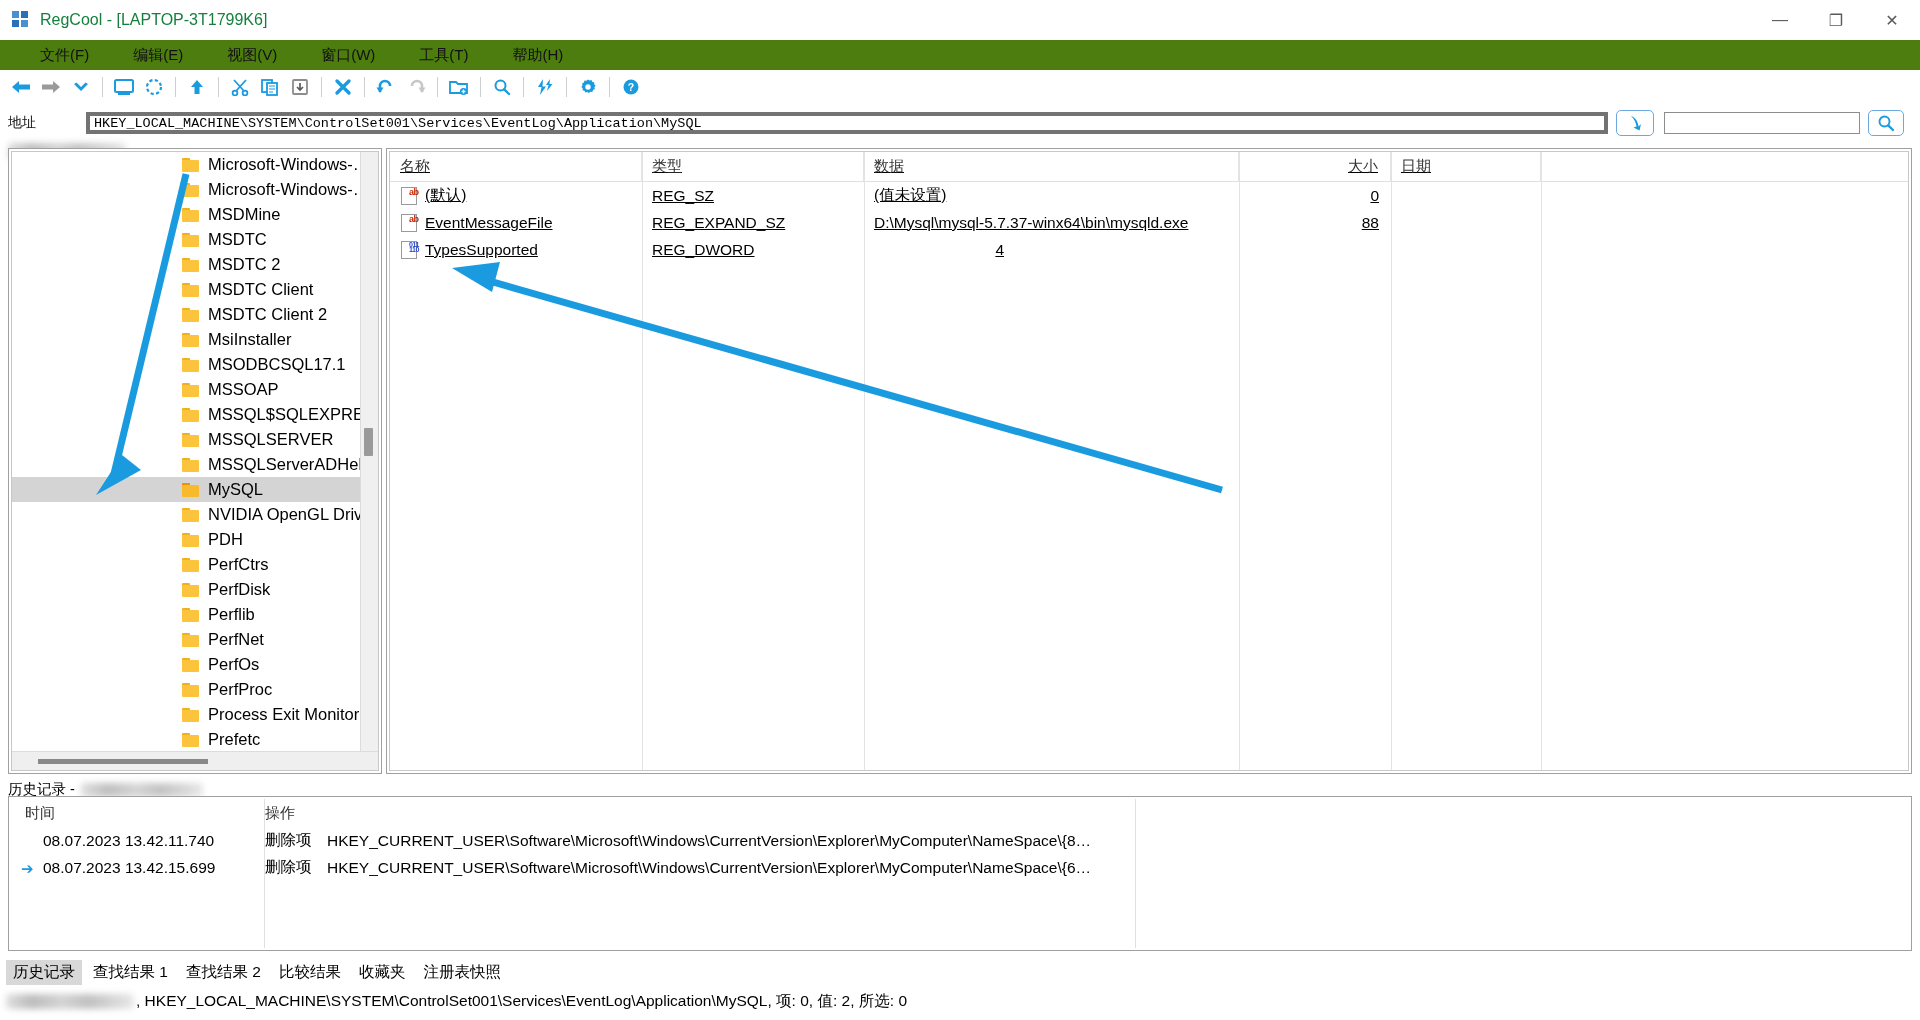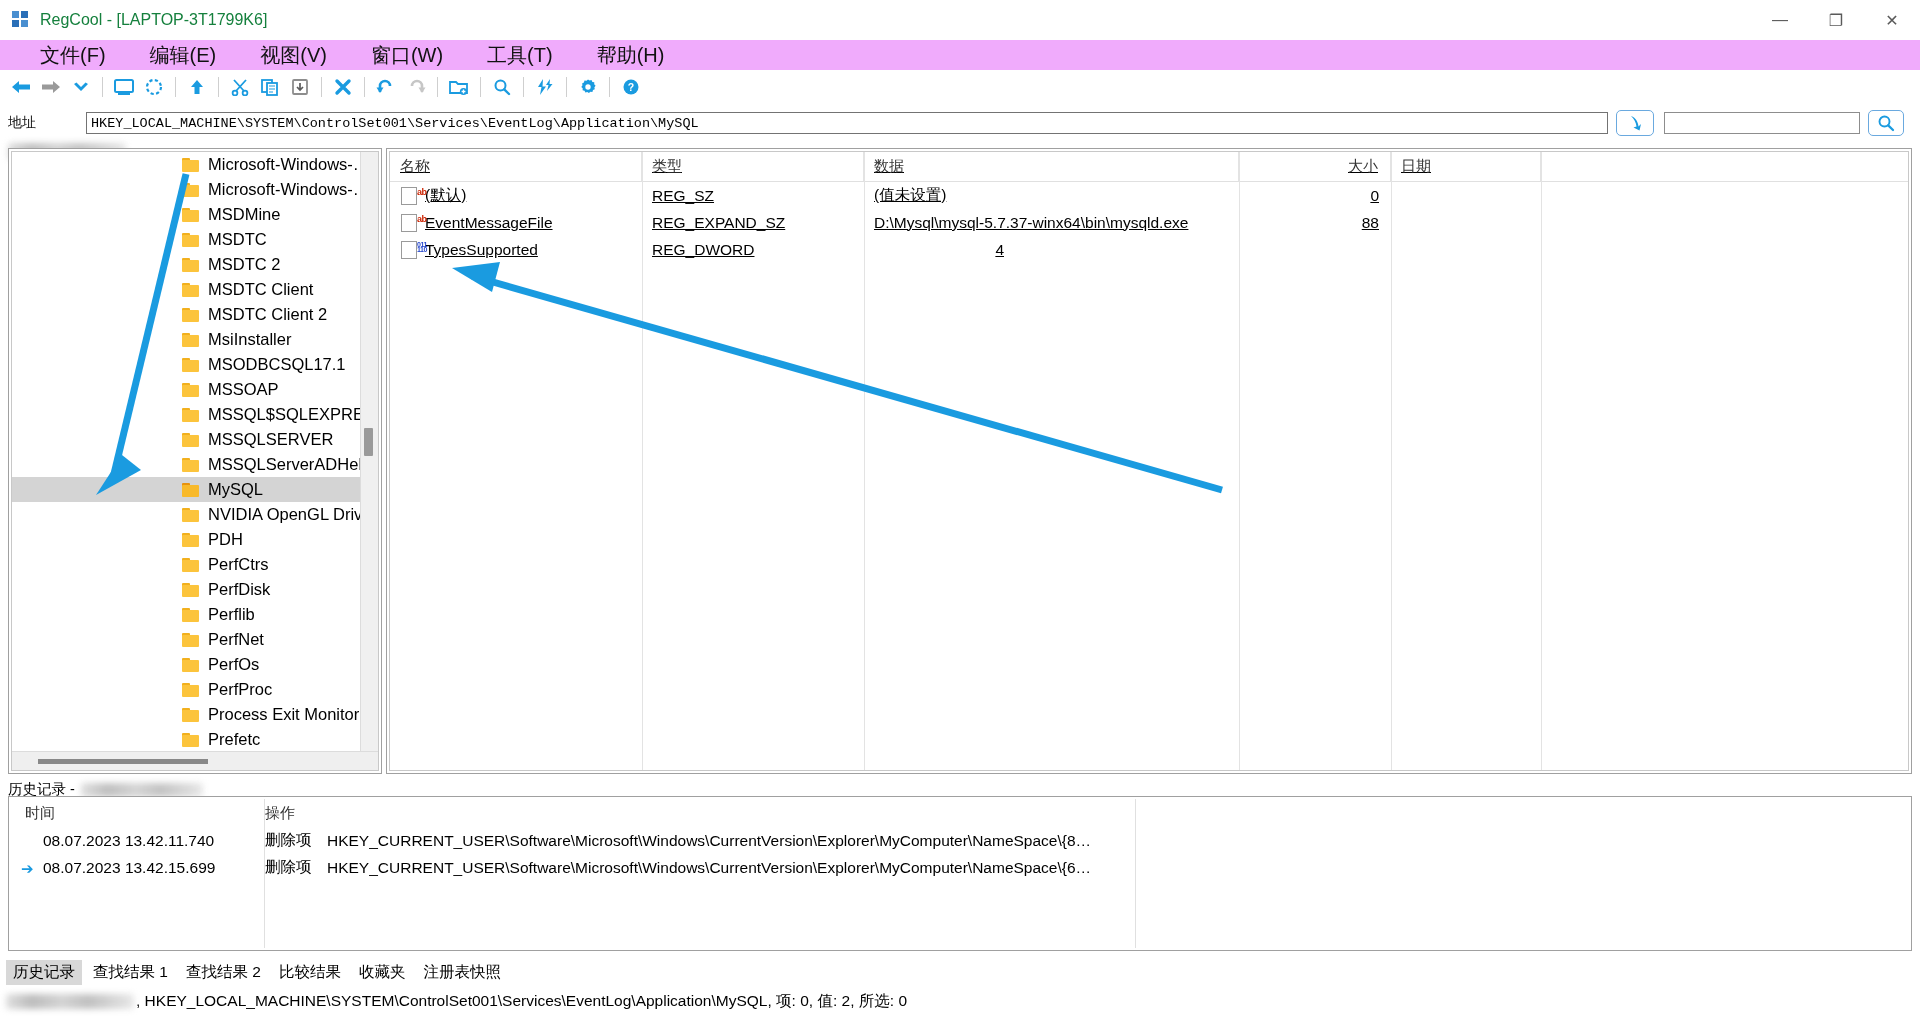--- a/index.html
+++ b/index.html
@@ -18,34 +18,34 @@
   .app-icon i{position:absolute;display:block;width:7px;height:7px;background:#2a6fb8;}
   .app-icon i.a{left:0;top:0;background:#4a8fd0;}
   .app-icon i.b{left:9px;top:0;background:#2a6fb8;}
   .app-icon i.c{left:0;top:9px;background:#2a6fb8;}
   .app-icon i.d{left:9px;top:9px;background:#4a8fd0;}
   .title-text{font-size:16px;color:#15803d;}
   .winbtns{margin-left:auto;display:flex;height:40px;}
   .winbtn{width:56px;height:40px;display:flex;align-items:center;justify-content:center;color:#5a5a5a;font-size:16px;}
 
   
-  .menubar{height:30px;display:flex;align-items:center;padding-left:40px;background:#f0abfc;font-size:20px;}
+  .menubar{height:30px;display:flex;align-items:center;padding-left:40px;background:#4d7c0f;font-size:15px;}
   .menu-item{margin-right:44px;color:#111;cursor:default;}
 
   
   .toolbar{height:34px;display:flex;align-items:center;padding-left:6px;background:#fff;}
   .tb{width:30px;height:28px;display:flex;align-items:center;justify-content:center;}
   .sep{width:1px;height:20px;background:#cfcfcf;margin:0 6px;}
   svg{display:block;}
 
   
   .addrbar{height:30px;display:flex;align-items:center;padding-left:8px;margin-top:4px;}
   .addr-label{font-size:14px;color:#111;width:78px;}
   .addr-input{
-    flex:0 0 auto;width:1522px;height:22px;border:1px solid #737373;background:#fff;
+    flex:0 0 auto;width:1522px;height:22px;border:4px solid #737373;background:#fff;
     font-family:"Liberation Mono","DejaVu Sans Mono",monospace;font-size:13.5px;
     display:flex;align-items:center;padding:0 4px;box-sizing:border-box;white-space:nowrap;overflow:hidden;
   }
   .go-btn{
     width:36px;height:24px;margin-left:8px;border:1px solid #6aa9df;border-radius:5px;background:#fff;
     display:flex;align-items:center;justify-content:center;
   }
   .find-input{
     width:196px;height:22px;margin-left:10px;border:1px solid #8d8d8d;background:#fff;
     box-sizing:border-box;
@@ -92,21 +92,21 @@
   .lv-row .col{height:27px;display:flex;align-items:center;padding-left:10px;box-sizing:border-box;overflow:hidden;white-space:nowrap;}
   .lv-row .col.num{justify-content:flex-end;padding-right:12px;padding-left:0;}
   .c-name{width:252px;}
   .c-type{width:222px;}
   .c-data{width:375px;}
   .c-size{width:152px;}
   .c-date{width:150px;}
   .vcol{position:absolute;top:0;bottom:0;width:1px;background:#e3e3e3;}
   .ricon{width:17px;height:17px;margin-right:8px;flex:0 0 auto;position:relative;}
   .ricon .pg{position:absolute;left:1px;top:0;width:14px;height:16px;background:#fff;border:1px solid #9a9a9a;}
-  .ricon .lbl{position:absolute;left:17px;top:1px;font-size:9px;line-height:9px;font-weight:bold;letter-spacing:-0.5px;}
+  .ricon .lbl{position:absolute;left:9px;top:1px;font-size:9px;line-height:9px;font-weight:bold;letter-spacing:-0.5px;}
   .ricon.sz .lbl{color:#cc2200;}
   .ricon.dw .lbl{color:#2244cc;font-size:7px;line-height:5px;}
 
   
   .hist-title{position:absolute;left:8px;top:780px;font-size:14.5px;display:flex;align-items:center;}
   .hist-blur{
     display:inline-block;width:122px;height:14px;margin-left:6px;border-radius:3px;
     background:linear-gradient(90deg,#dcdcdc,#b8b8b8 22%,#d0d0d0 45%,#bdbdbd 65%,#d6d6d6 88%,#e6e6e6);
     filter:blur(3px);opacity:.9;
   }

